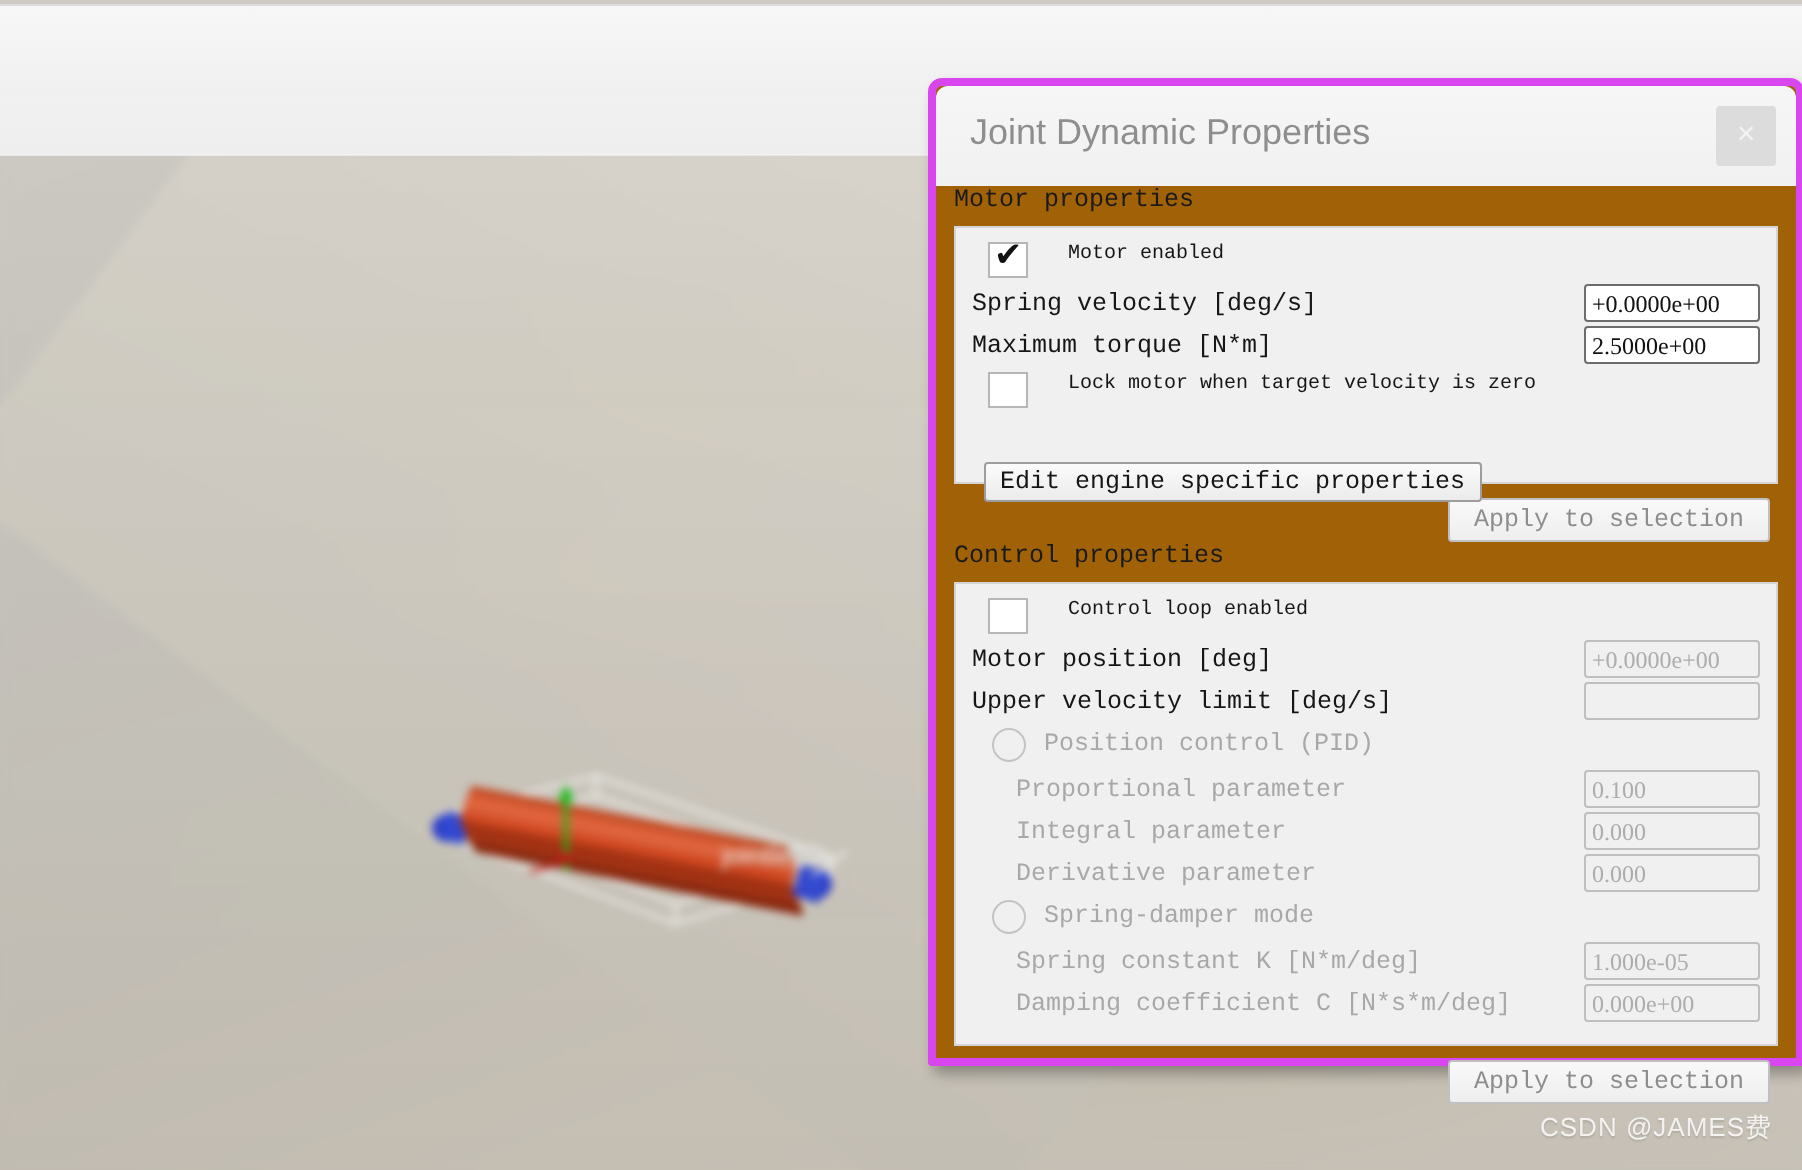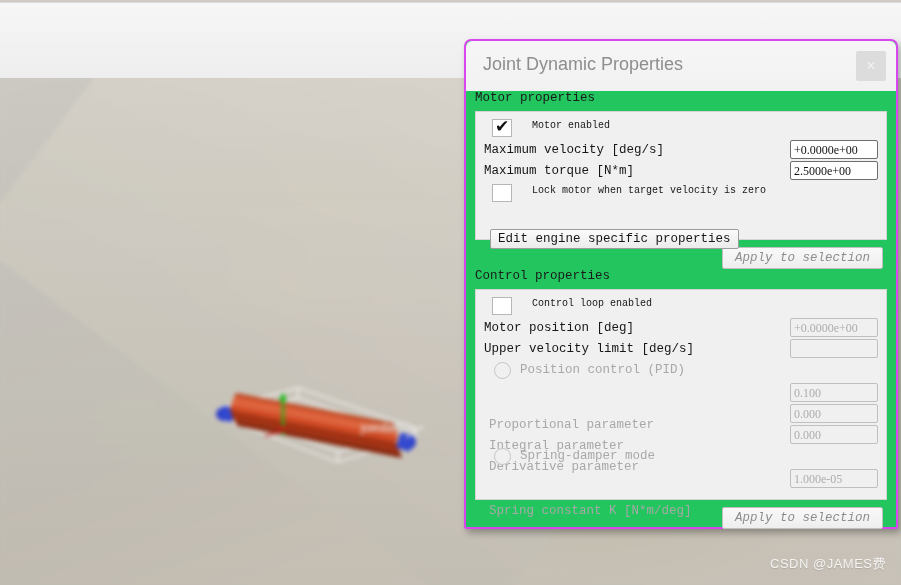--- a/index.html
+++ b/index.html
@@ -60,22 +60,22 @@
 
   
   #watermark{
     position:absolute;right:15px;bottom:12px;color:rgba(255,255,255,.82);
     font-size:13px;letter-spacing:.5px;text-shadow:0 1px 1px rgba(0,0,0,.12);
   }
 
   
   #dialog{
     position:absolute;left:464px;top:39px;width:430px;height:486px;
-    background:#22c55e;
-    border:2px solid #d946ef;border-radius:7px 7px 2px 2px;
+    background:#a16207;
+    border:4px solid #d946ef;border-radius:7px 7px 2px 2px;
     box-shadow:3px 4px 7px rgba(0,0,0,.30);
     font-family:"Liberation Mono", monospace;
   }
   #dialog-titlebar{
     height:50px;position:relative;border-radius:6px 6px 0 0;
     background:linear-gradient(180deg,#f6f6f6,#f1f1f1);
   }
   #dialog-title{
     position:absolute;left:17px;top:13px;
     font-family:"Liberation Sans", sans-serif;
@@ -96,21 +96,21 @@
     margin:0 9px;padding:6px 8px 8px 8px;position:relative;
   }
 
   .row{position:relative;height:20px;margin-bottom:1px;}
   .row.tall{height:22px;}
 
   .lbl{
     position:absolute;left:0;top:2px;font-size:12.5px;color:#161616;
     white-space:nowrap;
   }
-  .lbl.indent{left:5px;margin-top:32px;}
+  .lbl.indent{left:22px;}
   .lbl.disabled{color:#a8a8a8;}
 
   .checkbox{
     position:absolute;left:8px;top:1px;width:18px;height:16px;
     background:#ffffff;border:1px solid #b6b6b6;
   }
   .checkbox .tick{
     position:absolute;left:2px;top:-4px;font-size:17px;color:#111;
     font-family:"DejaVu Sans", sans-serif;font-weight:bold;
   }
@@ -135,21 +135,20 @@
   .btn{
     font-family:"Liberation Mono", monospace;font-size:12.5px;
     background:linear-gradient(180deg,#fbfbfb,#ebebeb);
     border:1px solid #9d9d9d;border-radius:2px;
     padding:2px 7px;color:#161616;cursor:pointer;
   }
   .btn.apply{
     color:#8d8d8d;border:1px solid #c0c0c0;
     background:linear-gradient(180deg,#f9f9f9,#eeeeee);
     padding:3px 12px;
-    font-style:italic;
   }
   .apply-row{text-align:right;padding:7px 13px 0 0;}
 </style>
 </head>
 <body>
 
 <div id="toolbar-top"></div>
 <div id="toolbar-second"></div>
 <div id="toolbar-shadow"></div>
 
@@ -206,21 +205,21 @@
   <div class="groupbox">
 
     <div class="row tall">
       <div class="checkbox">
         <span class="tick">✔</span>
       </div>
       <div class="cb-label">Motor enabled</div>
     </div>
 
     <div class="row">
-      <div class="lbl">Maximum velocity [deg/s]</div>
+      <div class="lbl">Spring velocity [deg/s]</div>
       <div class="field">+0.0000e+00</div>
     </div>
 
     <div class="row">
       <div class="lbl">Maximum torque [N*m]</div>
       <div class="field">2.5000e+00</div>
     </div>
 
     <div class="row tall">
       <div class="checkbox"></div>
@@ -278,19 +277,23 @@
     <div class="row tall">
       <div class="radio"></div>
       <div class="radio-label">Spring-damper mode</div>
     </div>
 
     <div class="row">
       <div class="lbl indent disabled">Spring constant K [N*m/deg]</div>
       <div class="field disabled">1.000e-05</div>
     </div>
 
+    <div class="row">
+      <div class="lbl indent disabled">Damping coefficient C [N*s*m/deg]</div>
+      <div class="field disabled">0.000e+00</div>
+    </div>
   </div>
 
   <div class="apply-row">
     <button class="btn apply">Apply to selection</button>
   </div>
 
 </div>
 
 </body></html>

